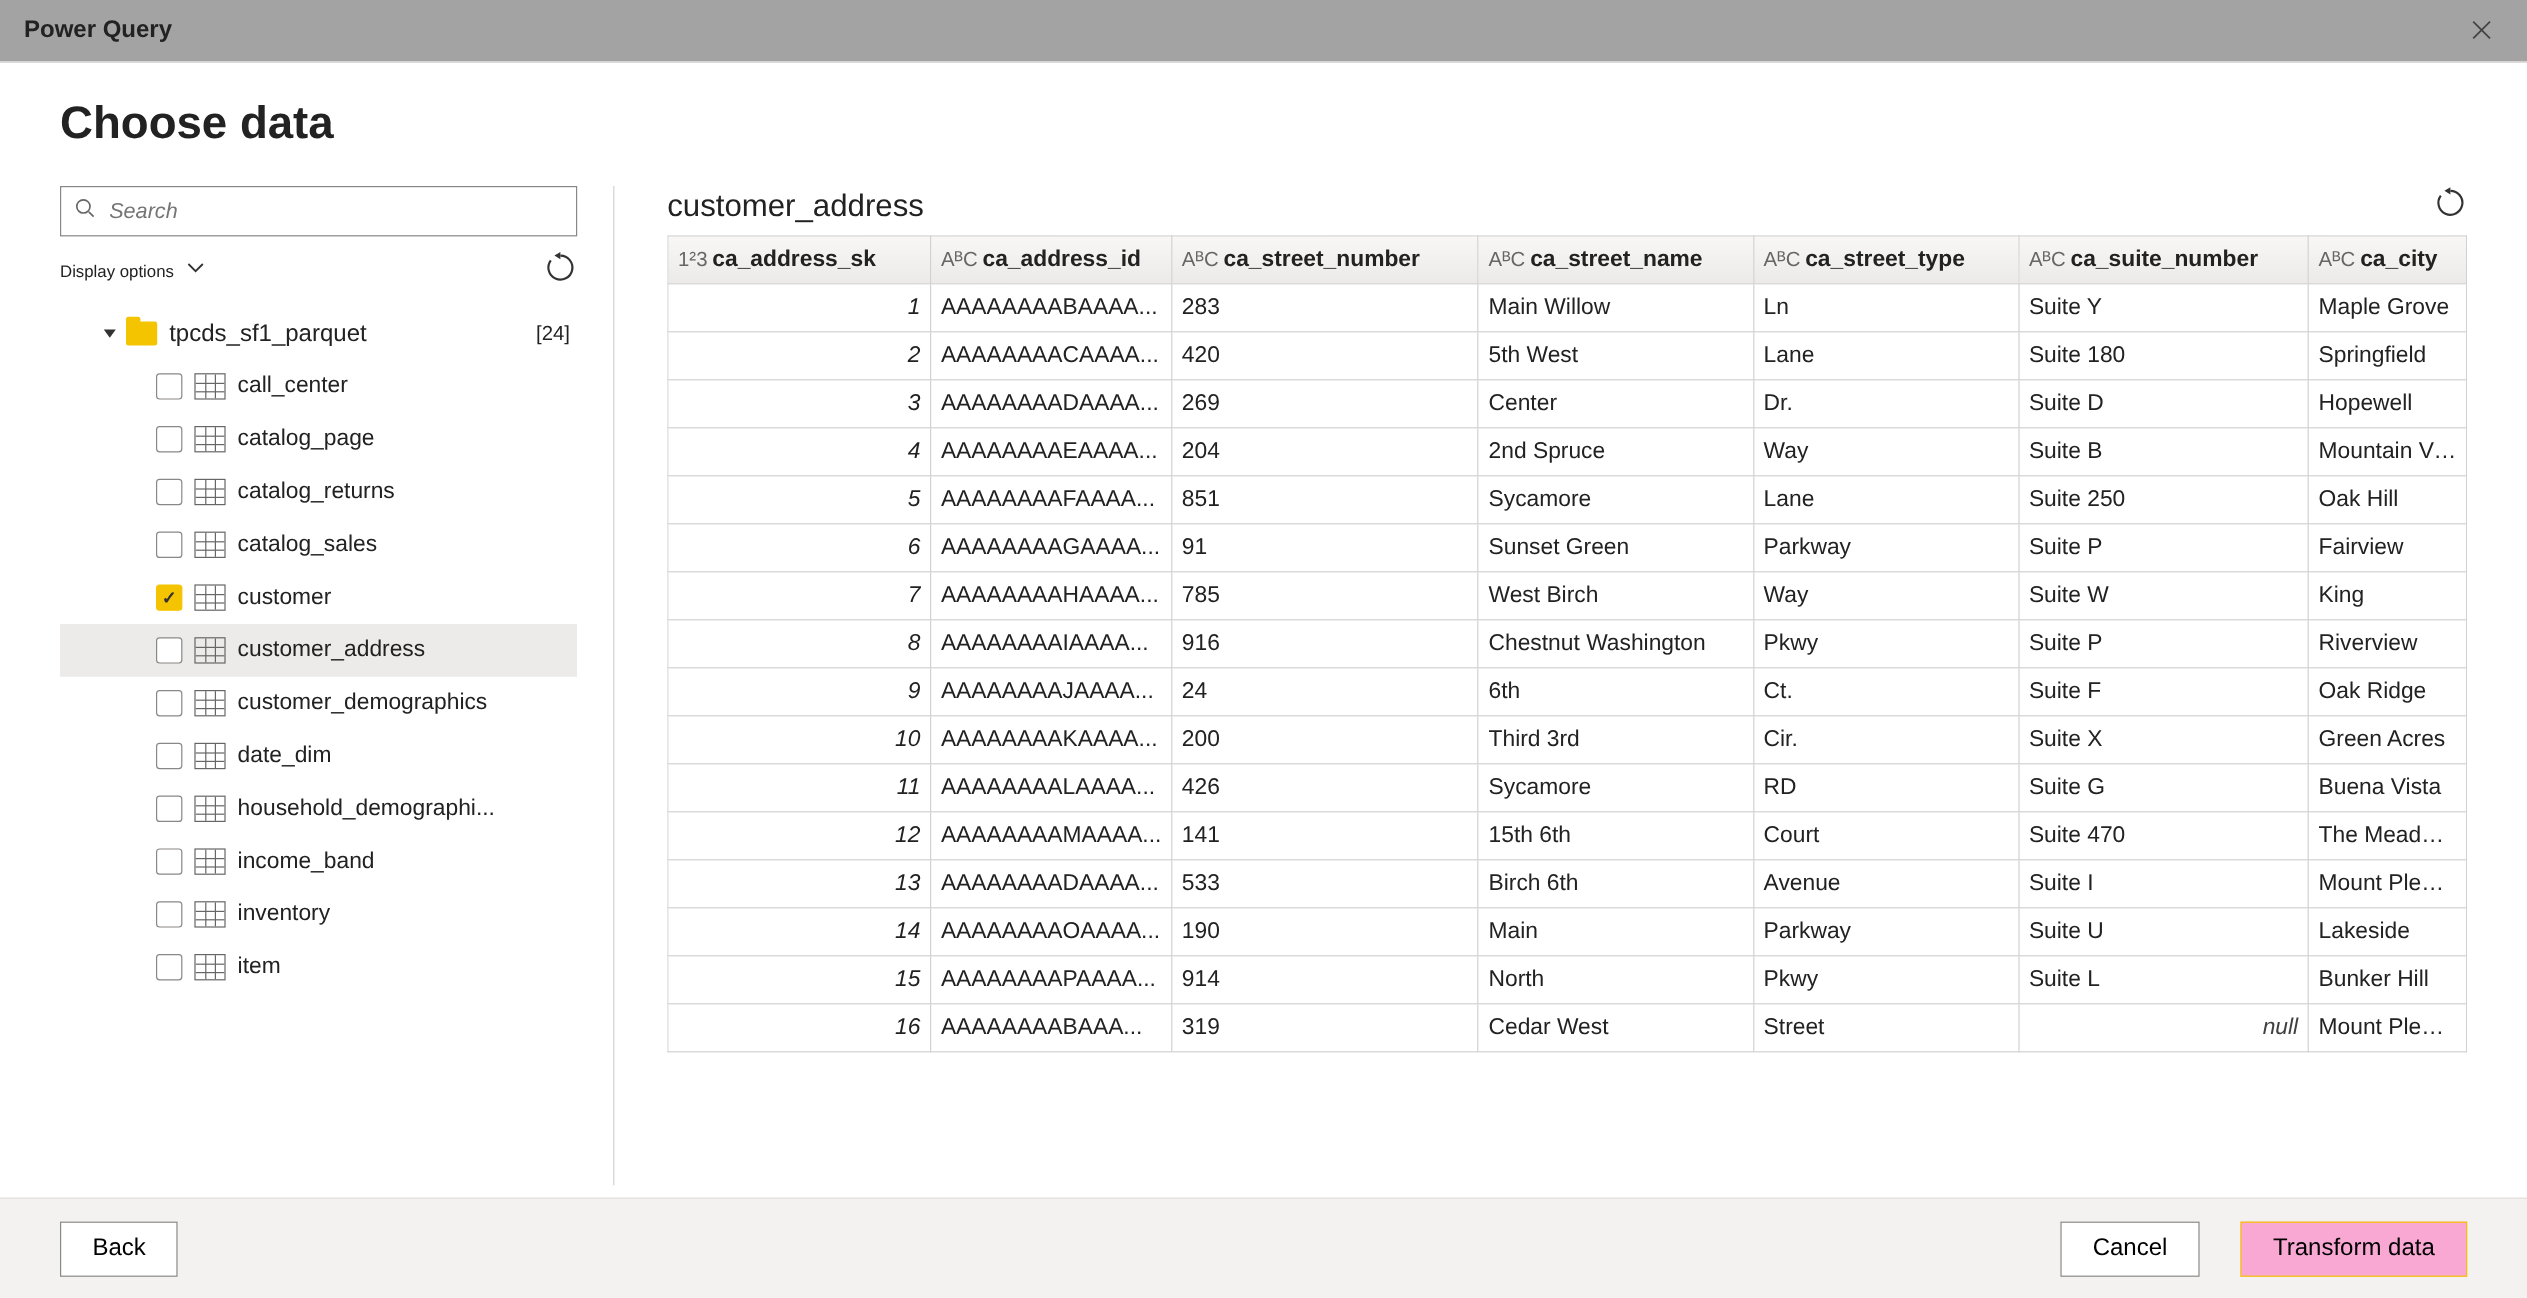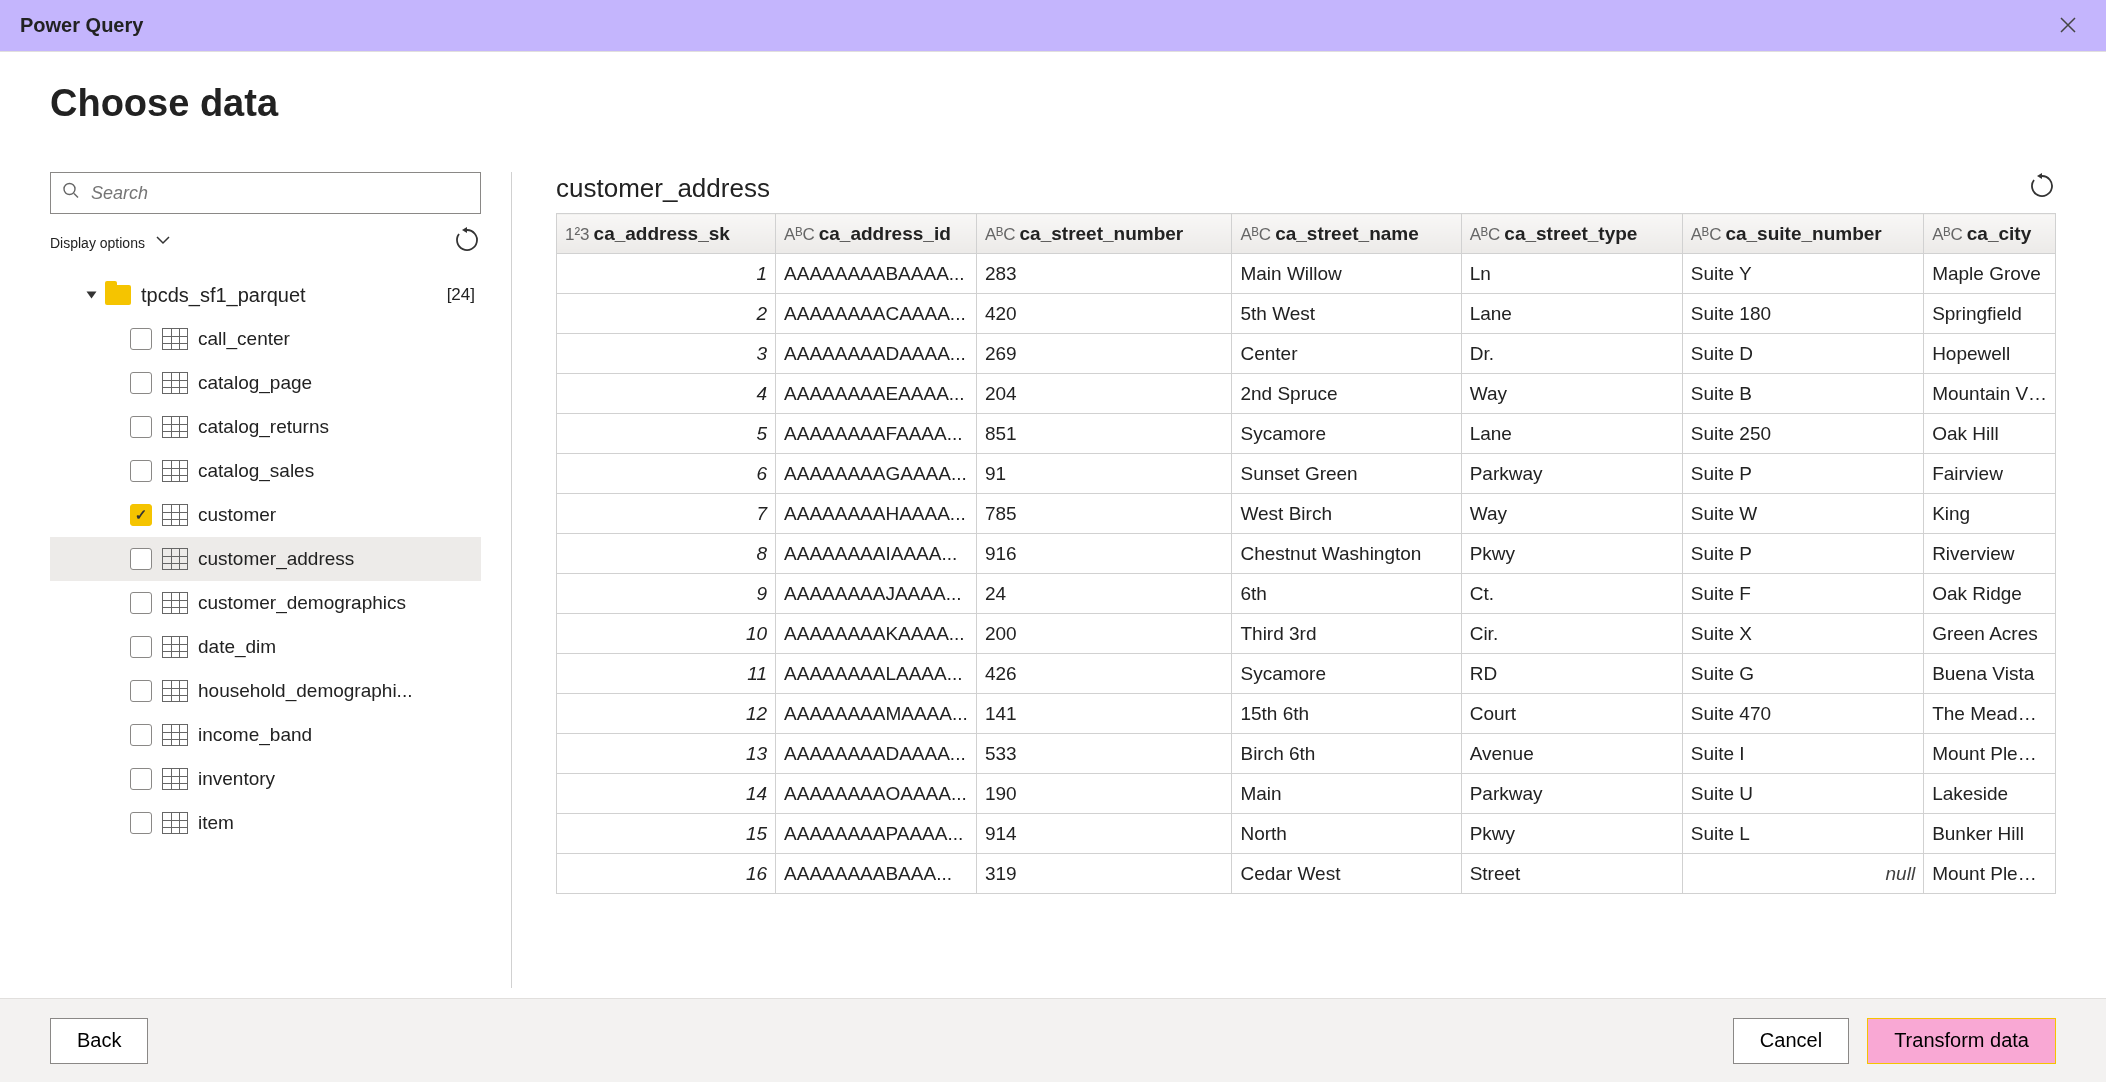--- a/index.html
+++ b/index.html
@@ -8,21 +8,21 @@
     font-family: "Segoe UI", Tahoma, sans-serif;
     font-size: 18px;
     color: #222;
     background: #fff;
     width: 2106px;
     height: 1082px;
     display: flex;
     flex-direction: column;
   }
   .titlebar {
-    background: #c4b5fd;
+    background: #a3a3a3;
     height: 52px;
     display: flex;
     align-items: center;
     padding: 0 20px;
     border-bottom: 1px solid #e1dfdd;
   }
   .titlebar .title { font-weight: 700; font-size: 20px; }
   .titlebar .close {
     margin-left: auto;
     font-size: 26px;
@@ -37,21 +37,20 @@
     flex-direction: column;
     padding: 30px 50px 10px 50px;
     overflow: hidden;
   }
   .page-title { font-size: 38px; font-weight: 700; margin: 0 0 30px 0; }
   .content {
     flex: 1;
     display: flex;
     gap: 44px;
     overflow: hidden;
-    margin-top: 17px;
   }
   .sidebar {
     width: 462px;
     display: flex;
     flex-direction: column;
     border-right: 1px solid #d1d1d1;
     padding-right: 30px;
   }
   .search-wrap { position: relative; margin-bottom: 12px; }
   .search-wrap input {
@@ -151,21 +150,21 @@
     font-weight:400; color:#666; margin-right:4px; font-size:17px;
   }
   table.grid td.num { text-align:right; font-style:italic; }
   table.grid td.null { text-align:right; font-style:italic; color:#404040; }
   col.c0{width:216px} col.c1{width:198px} col.c2{width:252px}
   col.c3{width:226px} col.c4{width:218px} col.c5{width:238px}
   col.c6{width:130px}
 
   .footer {
     background:#f3f2f1; border-top:1px solid #e1dfdd;
-    height:84px; display:flex; align-items:center; padding:0 50px;
+    height:84px; display:flex; align-items:center; padding:0 50px;gap:16px;
   }
   .btn {
     height:46px; padding:0 26px; font-size:20px;
     border:1px solid #8a8886; background:#fff; cursor:pointer;
     display:flex; align-items:center;
   }
   .btn.primary { background:#f9a8d4; border-color:#f5c400; font-weight:400; }
   .footer .spacer{flex:1}
   .footer .btn + .btn { margin-left:18px; }
 

